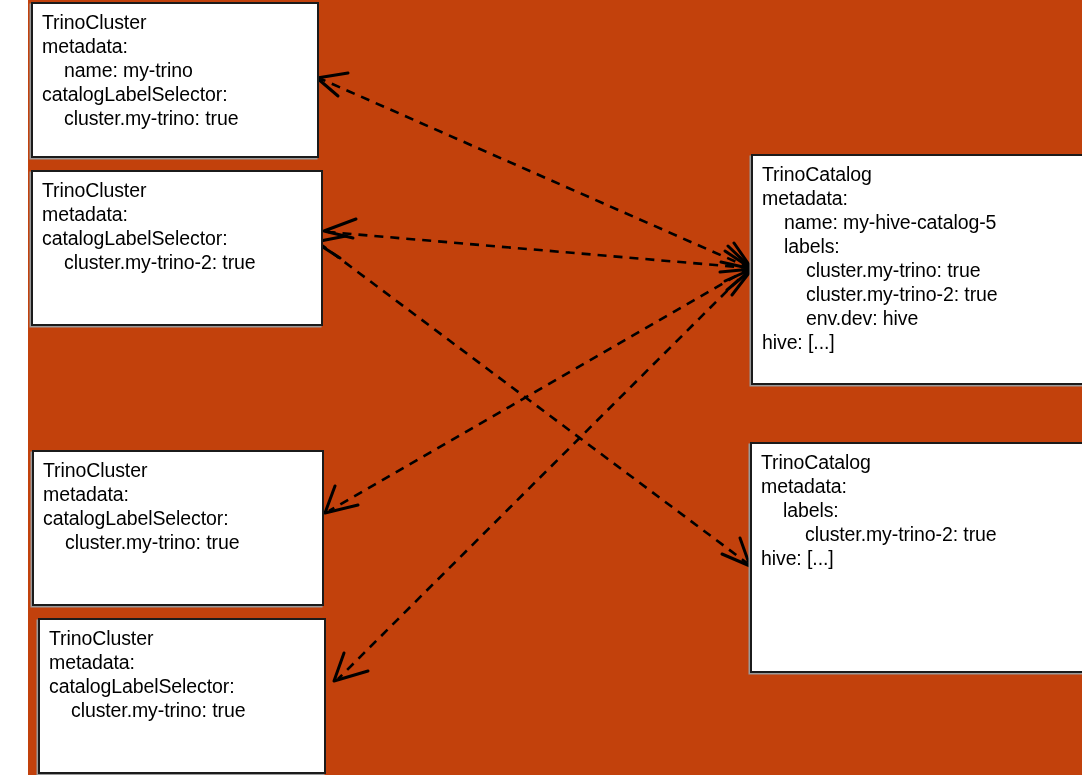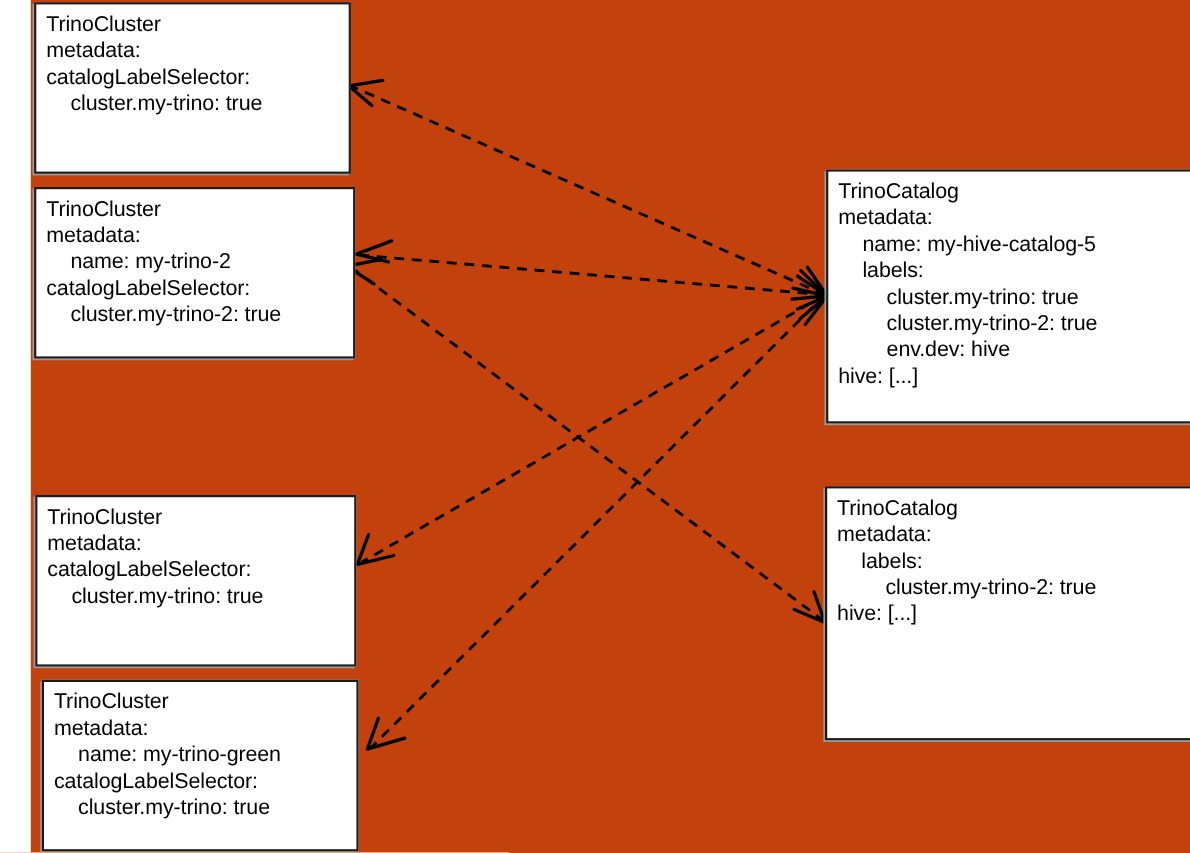--- a/index.html
+++ b/index.html
@@ -67,43 +67,42 @@
       <path d="M 724 269 L 693 262 M 724 269 L 697 281"></path>
       <path d="M 724 269 L 697 251 M 724 269 L 692 272"></path>
       <path d="M 724 269 L 700 246 M 724 269 L 699 290"></path>
       <path d="M 724 269 L 706 243 M 724 269 L 704 295"></path>
     </g>
   </svg>
 
   <div class="node" style="left:3px; top:2px; width:288px; height:156px;">
     <div class="node-line">TrinoCluster</div>
     <div class="node-line">metadata:</div>
+    <div class="node-line indent-1">name: my-trino</div>
     <div class="node-line">catalogLabelSelector:</div>
     <div class="node-line indent-1">cluster.my-trino: true</div>
   </div>
 
   <div class="node" style="left:3px; top:170px; width:292px; height:156px;">
     <div class="node-line">TrinoCluster</div>
     <div class="node-line">metadata:</div>
-    <div class="node-line indent-1">name: my-trino-2</div>
     <div class="node-line">catalogLabelSelector:</div>
     <div class="node-line indent-1">cluster.my-trino-2: true</div>
   </div>
 
   <div class="node" style="left:4px; top:450px; width:292px; height:156px;">
     <div class="node-line">TrinoCluster</div>
     <div class="node-line">metadata:</div>
     <div class="node-line">catalogLabelSelector:</div>
     <div class="node-line indent-1">cluster.my-trino: true</div>
   </div>
 
   <div class="node" style="left:10px; top:618px; width:288px; height:156px;">
     <div class="node-line">TrinoCluster</div>
     <div class="node-line">metadata:</div>
-    <div class="node-line indent-1">name: my-trino-green</div>
     <div class="node-line">catalogLabelSelector:</div>
     <div class="node-line indent-1">cluster.my-trino: true</div>
   </div>
 
   <div class="node" style="left:723px; top:154px; width:357px; height:231px;">
     <div class="node-line">TrinoCatalog</div>
     <div class="node-line">metadata:</div>
     <div class="node-line indent-1">name: my-hive-catalog-5</div>
     <div class="node-line indent-1">labels:</div>
     <div class="node-line indent-2">cluster.my-trino: true</div>

